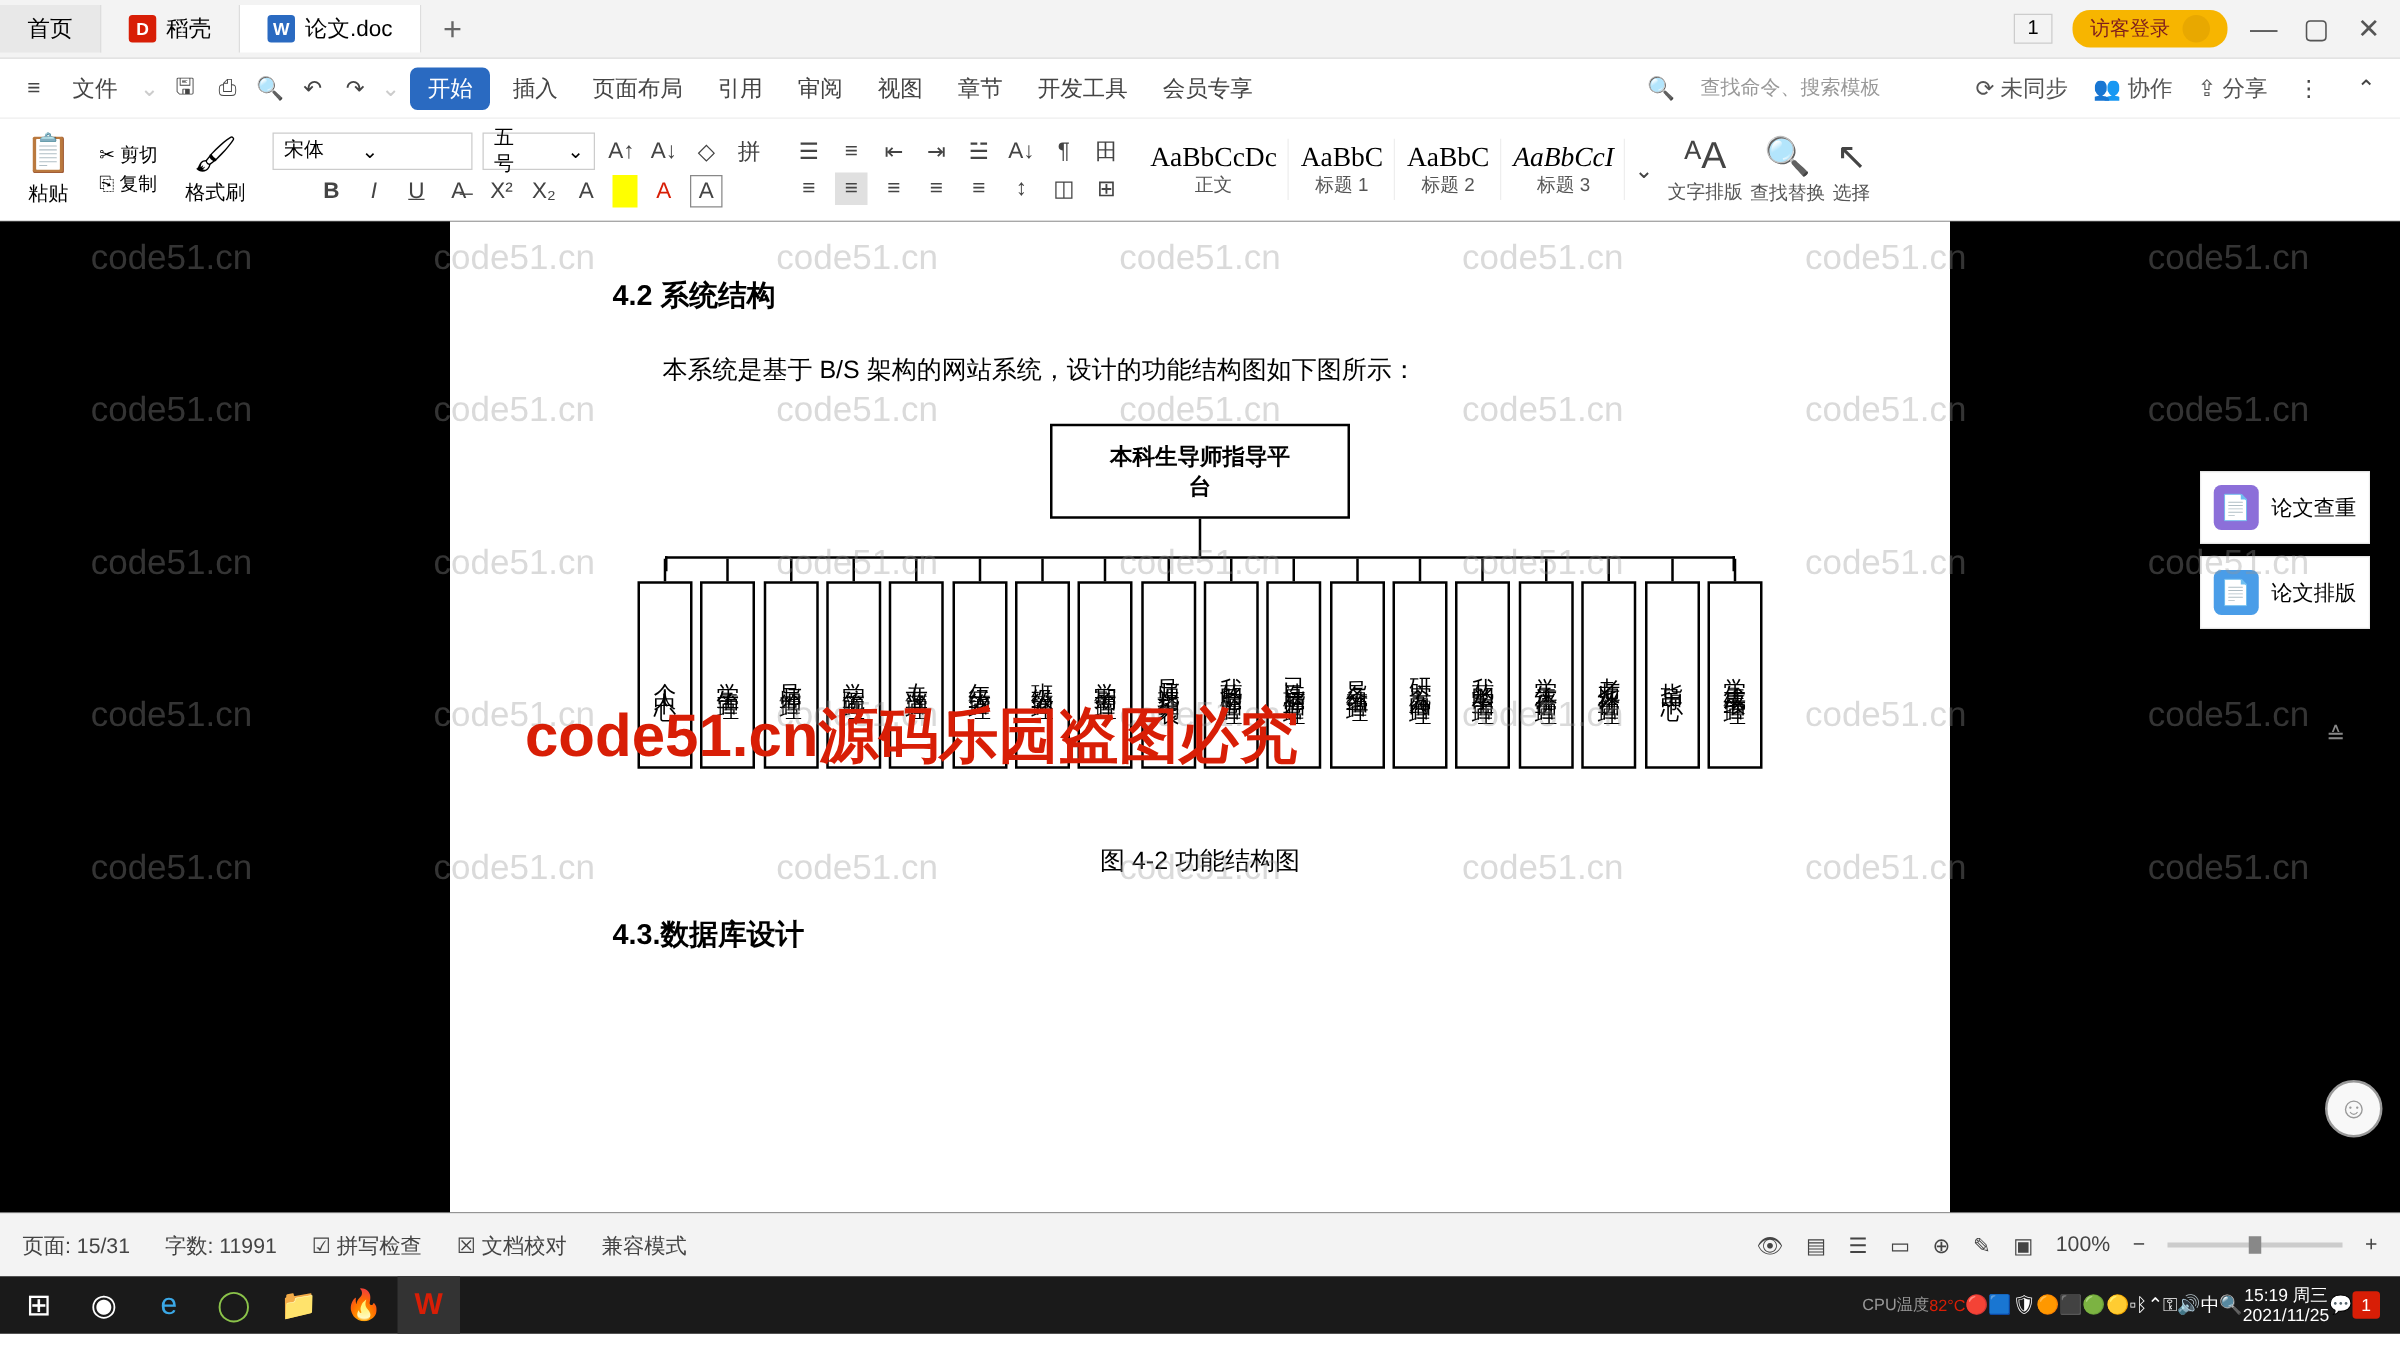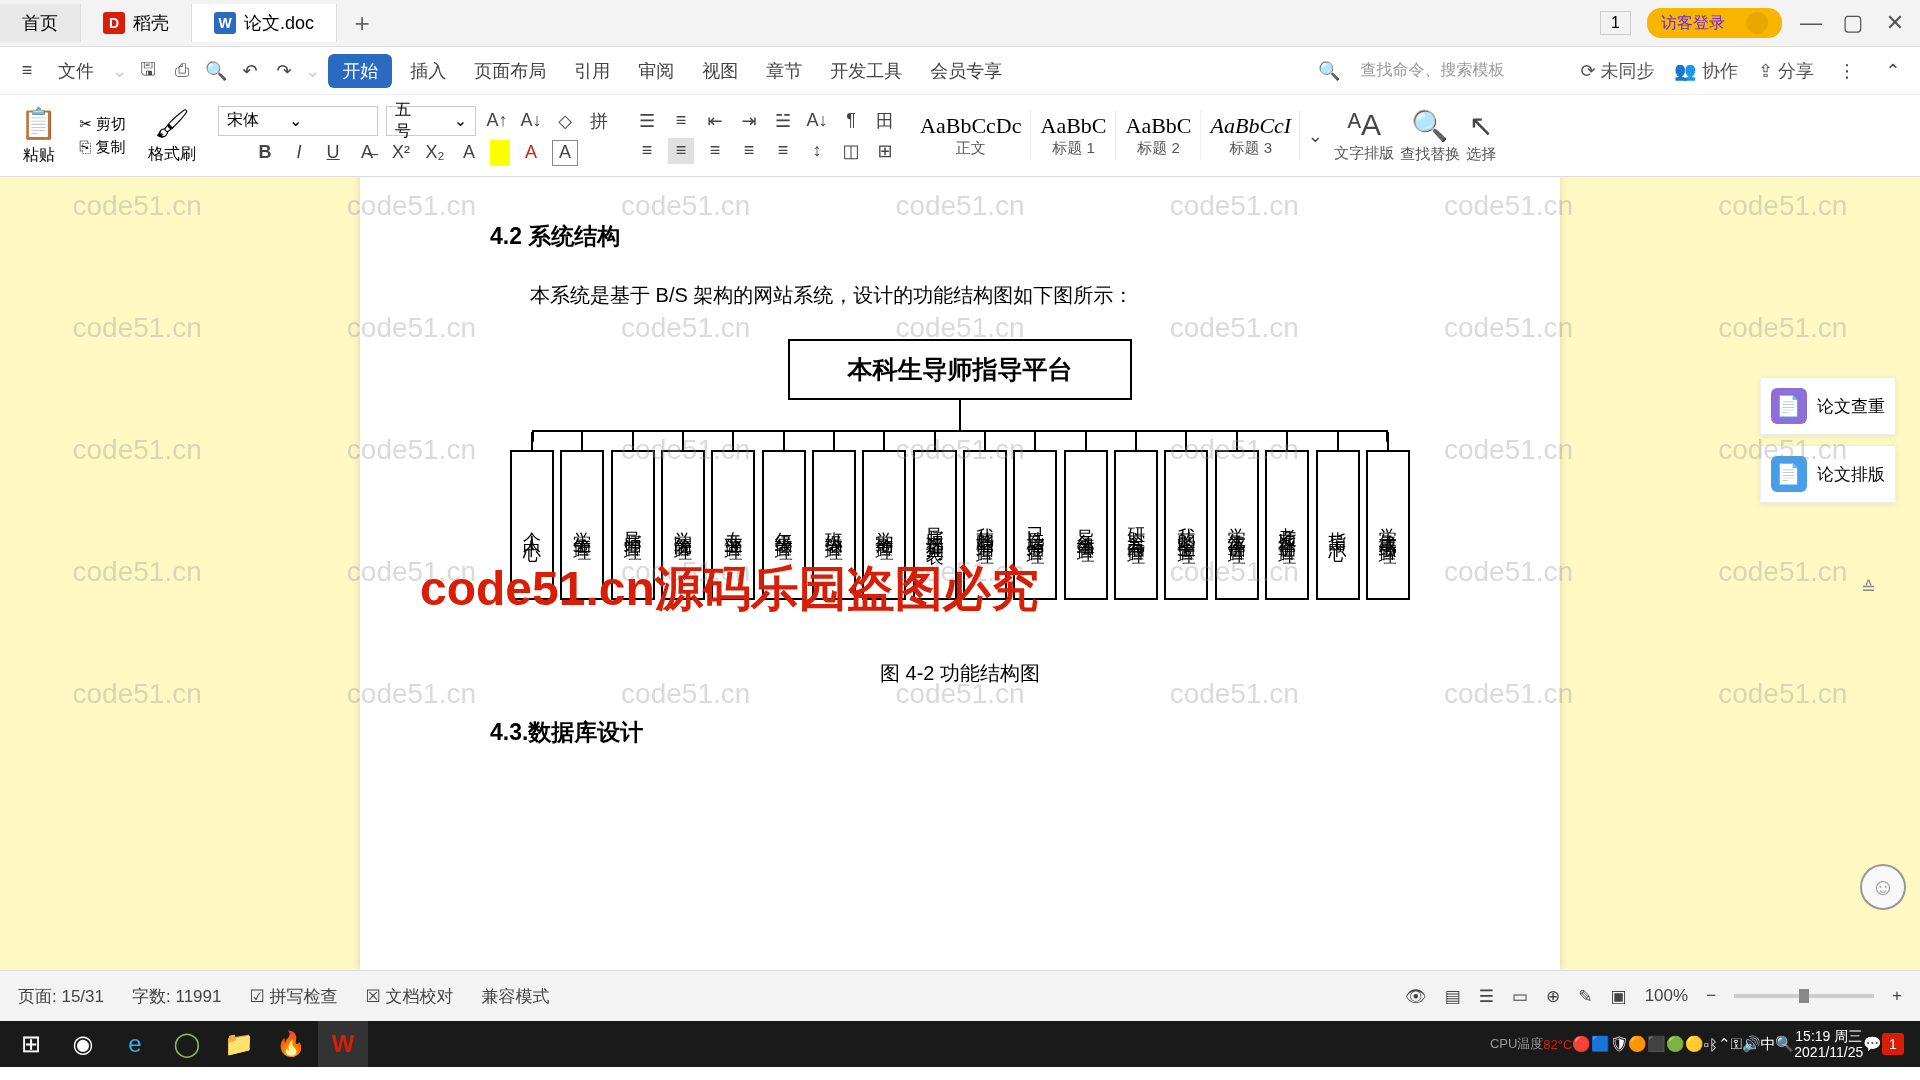--- a/index.html
+++ b/index.html
@@ -9,46 +9,46 @@
 .titlebar{height:47px;background:#f3f3f3;display:flex;align-items:center;border-bottom:1px solid #ddd}
 .tab{height:38px;display:flex;align-items:center;padding:0 22px;font-size:18px;gap:8px;cursor:pointer;border-right:1px solid #ddd}
 .tab.home{background:#e8e8e8}
 .tab.active{background:#fff}
 .tab .ico{width:22px;height:22px;display:inline-block}
 .ico-d{background:#d81e06;border-radius:3px;color:#fff;font-size:14px;font-weight:bold;text-align:center;line-height:22px}
 .ico-w{background:#2a6ac1;border-radius:3px;color:#fff;font-size:14px;font-weight:bold;text-align:center;line-height:22px}
 .addtab{width:50px;text-align:center;font-size:26px;color:#666}
 .titleright{margin-left:auto;display:flex;align-items:center;gap:16px;padding-right:12px}
 .pageind{border:1px solid #ccc;padding:2px 10px;font-size:16px}
-.login-btn{background:#f7b500;color:#6d28d9;border-radius:14px;padding:4px 14px;font-size:16px;display:flex;align-items:center;gap:21px}
+.login-btn{background:#f7b500;color:#7f1d1d;border-radius:14px;padding:4px 14px;font-size:16px;display:flex;align-items:center;gap:10px}
 .login-btn .av{width:22px;height:22px;background:#e8a800;border-radius:50%}
 .winbtn{font-size:22px;color:#555;width:26px;text-align:center}
 .menubar{height:48px;display:flex;align-items:center;padding:0 14px;gap:8px;border-bottom:1px solid #eee;font-size:18px}
 .menubar .ico-s{width:26px;height:26px;display:inline-flex;align-items:center;justify-content:center;color:#444}
 .menu-item{padding:4px 10px;color:#444}
 .menu-item.start{background:#2a6ac1;color:#fff;border-radius:6px;padding:5px 14px}
 .menuright{margin-left:auto;display:flex;align-items:center;gap:20px;color:#555}
 .searchbox{width:200px;color:#999;font-size:16px}
 .ribbon{height:82px;display:flex;align-items:center;padding:0 12px;gap:6px;border-bottom:1px solid #ddd}
 .rgrp{display:flex;flex-direction:column;align-items:center;gap:4px;padding:0 8px}
 .rrow{display:flex;align-items:center;gap:8px}
 .rsel{border:1px solid #ccc;height:30px;padding:0 8px;font-size:16px;display:flex;align-items:center;gap:30px;background:#fff}
 .ribbon .ic{width:26px;height:26px;display:inline-flex;align-items:center;justify-content:center;color:#444;font-size:18px}
 .styles{display:flex;gap:2px;align-items:center}
 .stylebox{border-right:1px solid #eee;padding:2px 8px;text-align:center}
 .stylebox .preview{font-size:22px;font-family:serif}
 .stylebox .lbl{font-size:15px;color:#555}
 .ribbig{display:flex;flex-direction:column;align-items:center;gap:2px;font-size:15px;color:#555}
 .ribbig .bic{font-size:30px;color:#444}
-.doc-area{position:relative;height:793px;background:#fef9c3;display:flex;justify-content:center;overflow:hidden}
+.doc-area{position:relative;height:793px;background:#000000;display:flex;justify-content:center;overflow:hidden}
 .page{width:1200px;background:#fff;box-shadow:0 0 8px rgba(0,0,0,.15);padding:20px 130px;position:relative}
 .h2{font-size:23px;font-weight:bold;margin:24px 0}
 .para{font-size:20px;text-indent:2em;margin:30px 0}
 .diagram{position:relative;width:920px;margin:20px auto}
-.dtop{border:2px solid #000;padding:12px 40px;font-size:25px;font-weight:bold;width:344px;margin:0 auto;text-align:center}
+.dtop{border:2px solid #000;padding:12px 40px;font-size:18px;font-weight:bold;width:240px;margin:0 auto;text-align:center}
 .dvert{width:2px;height:30px;background:#000;margin:0 auto}
 .dhoriz{height:2px;background:#000;margin:0 32px;position:relative}
 .dhoriz::before,.dhoriz::after{content:"";position:absolute;width:2px;height:12px;background:#000;top:0}
 .dhoriz::before{left:0}.dhoriz::after{right:0}
 .dcols{display:flex;justify-content:space-between;margin:0 10px}
 .dcol{display:flex;flex-direction:column;align-items:center}
 .dcolline{width:2px;height:18px;background:#000}
 .dcolbox{border:2px solid #000;padding:10px 8px;writing-mode:vertical-rl;font-size:18px;min-height:150px;text-align:center;letter-spacing:4px}
 .caption{text-align:center;font-size:20px;margin:60px 0 30px}
 .wm-overlay{position:absolute;top:380px;left:420px;font-size:48px;color:#d81e06;font-weight:bold;z-index:60;pointer-events:none}

